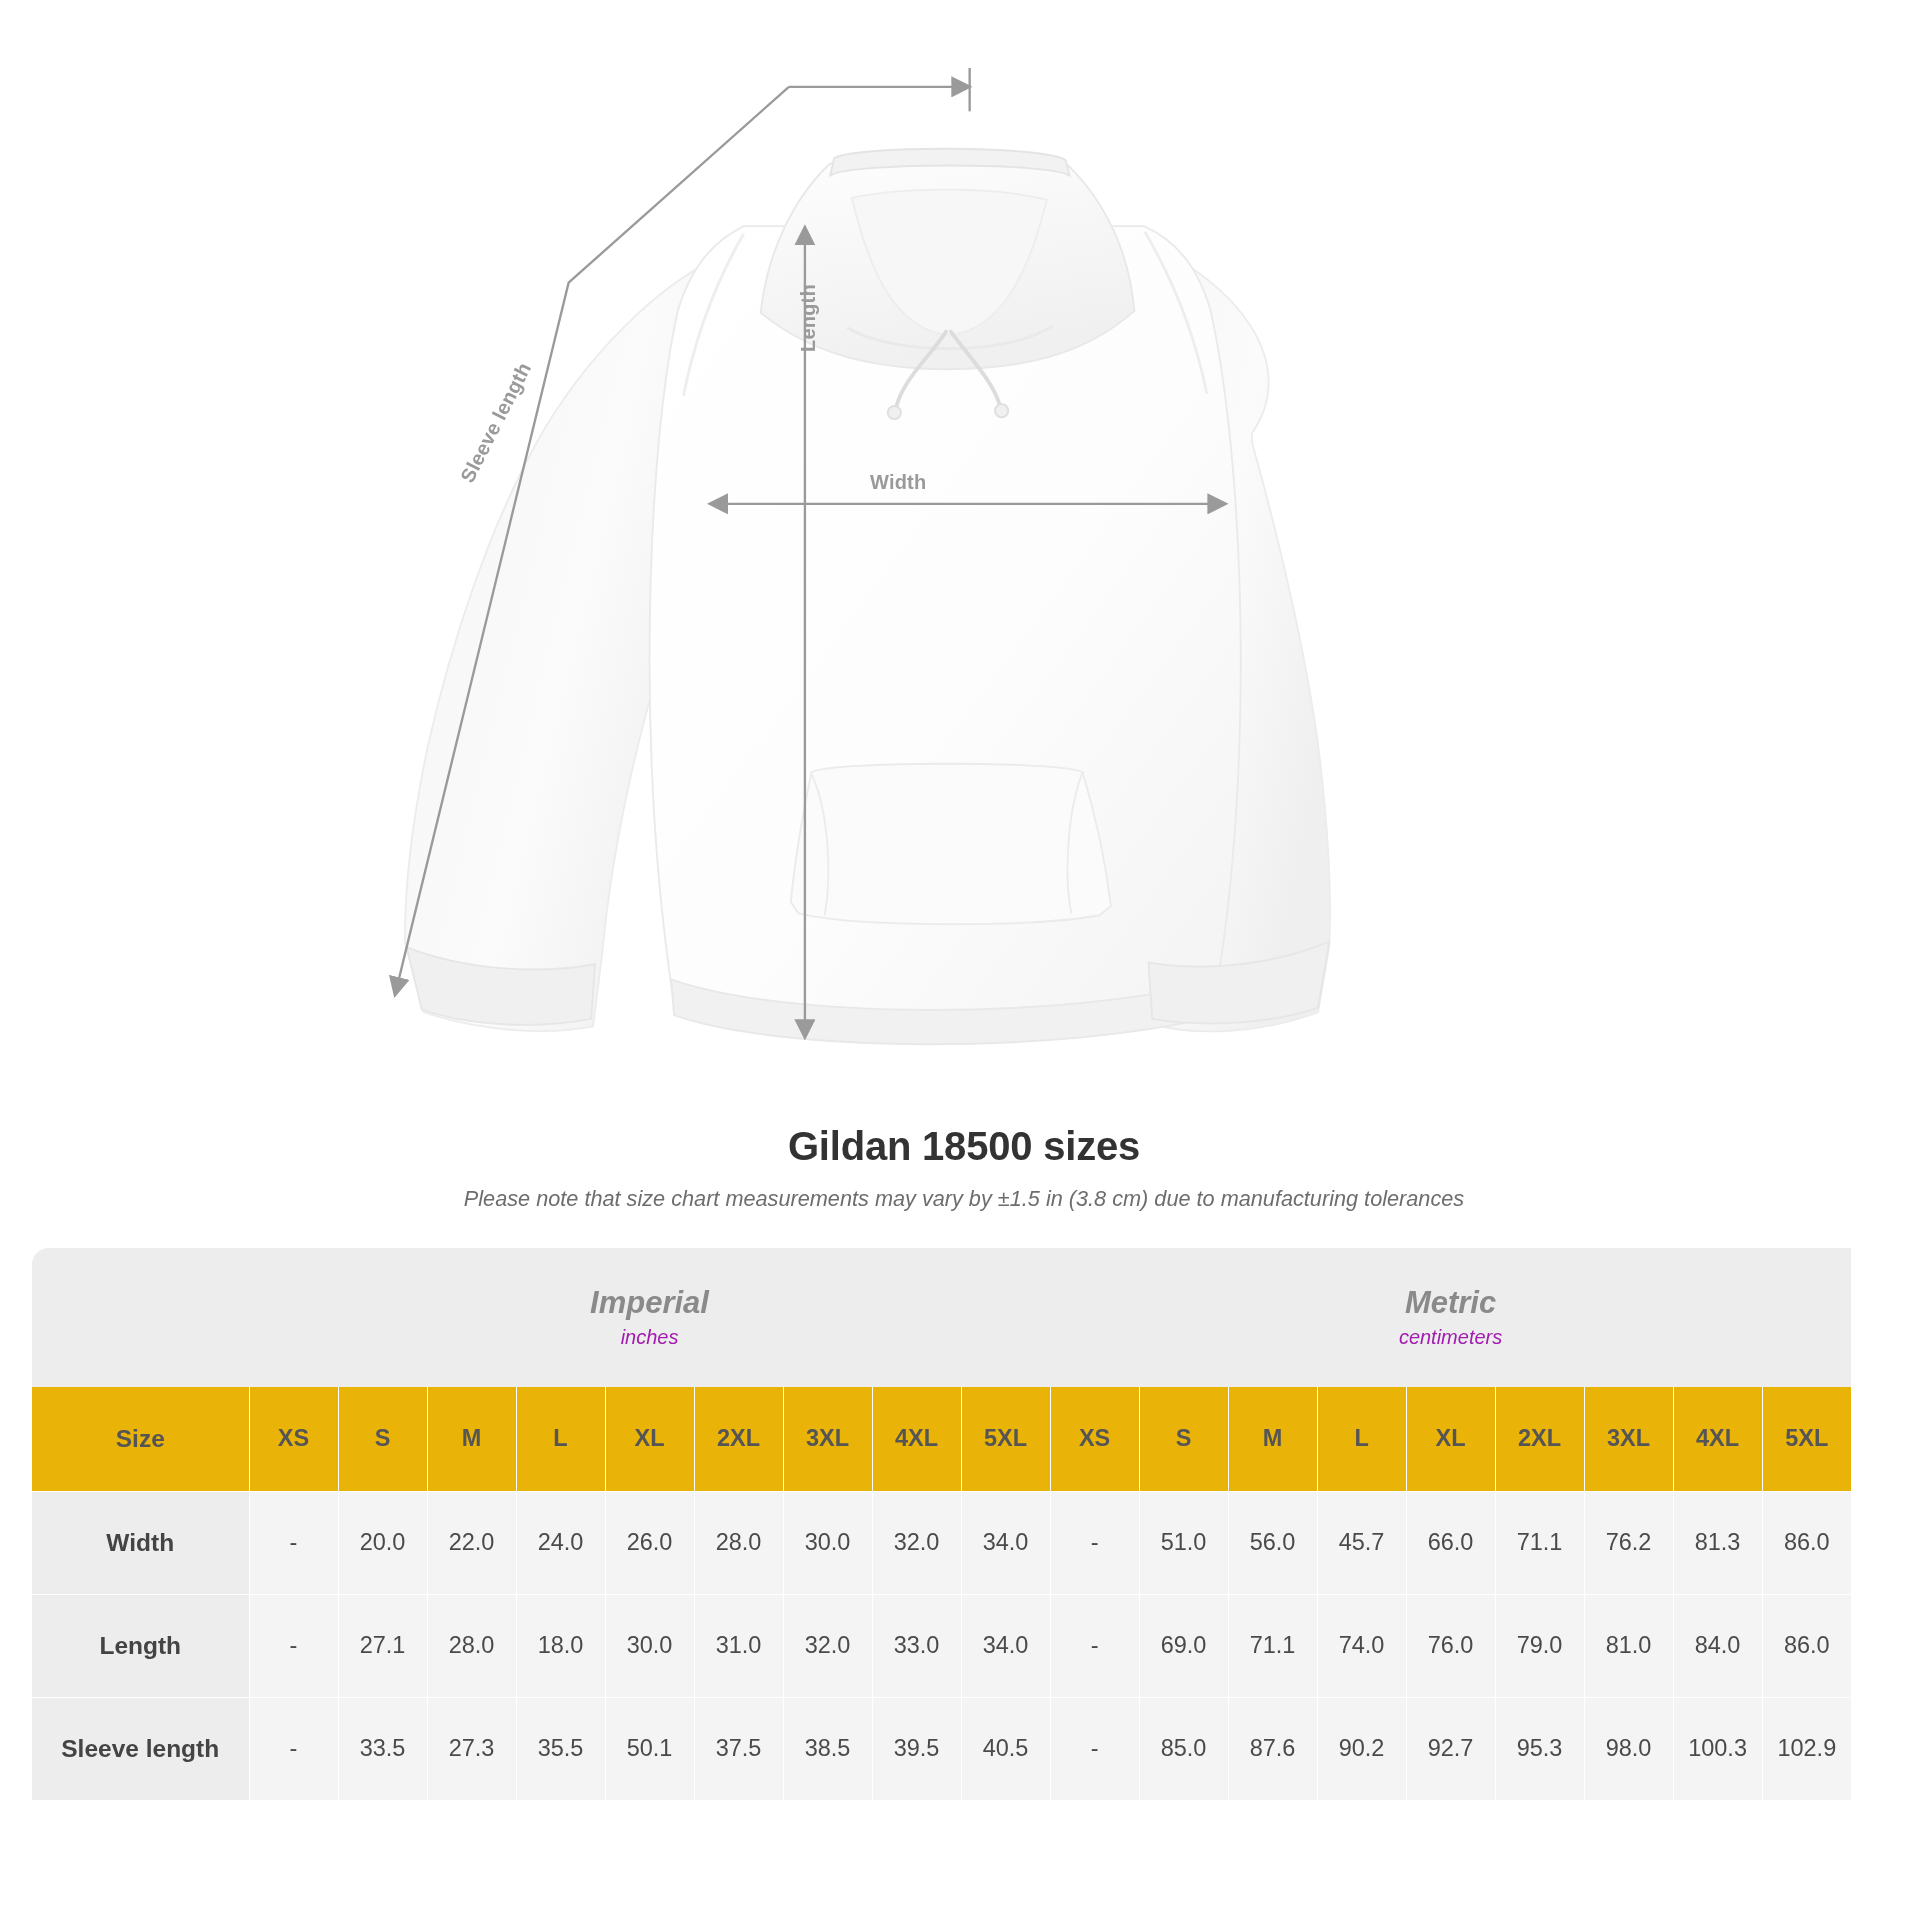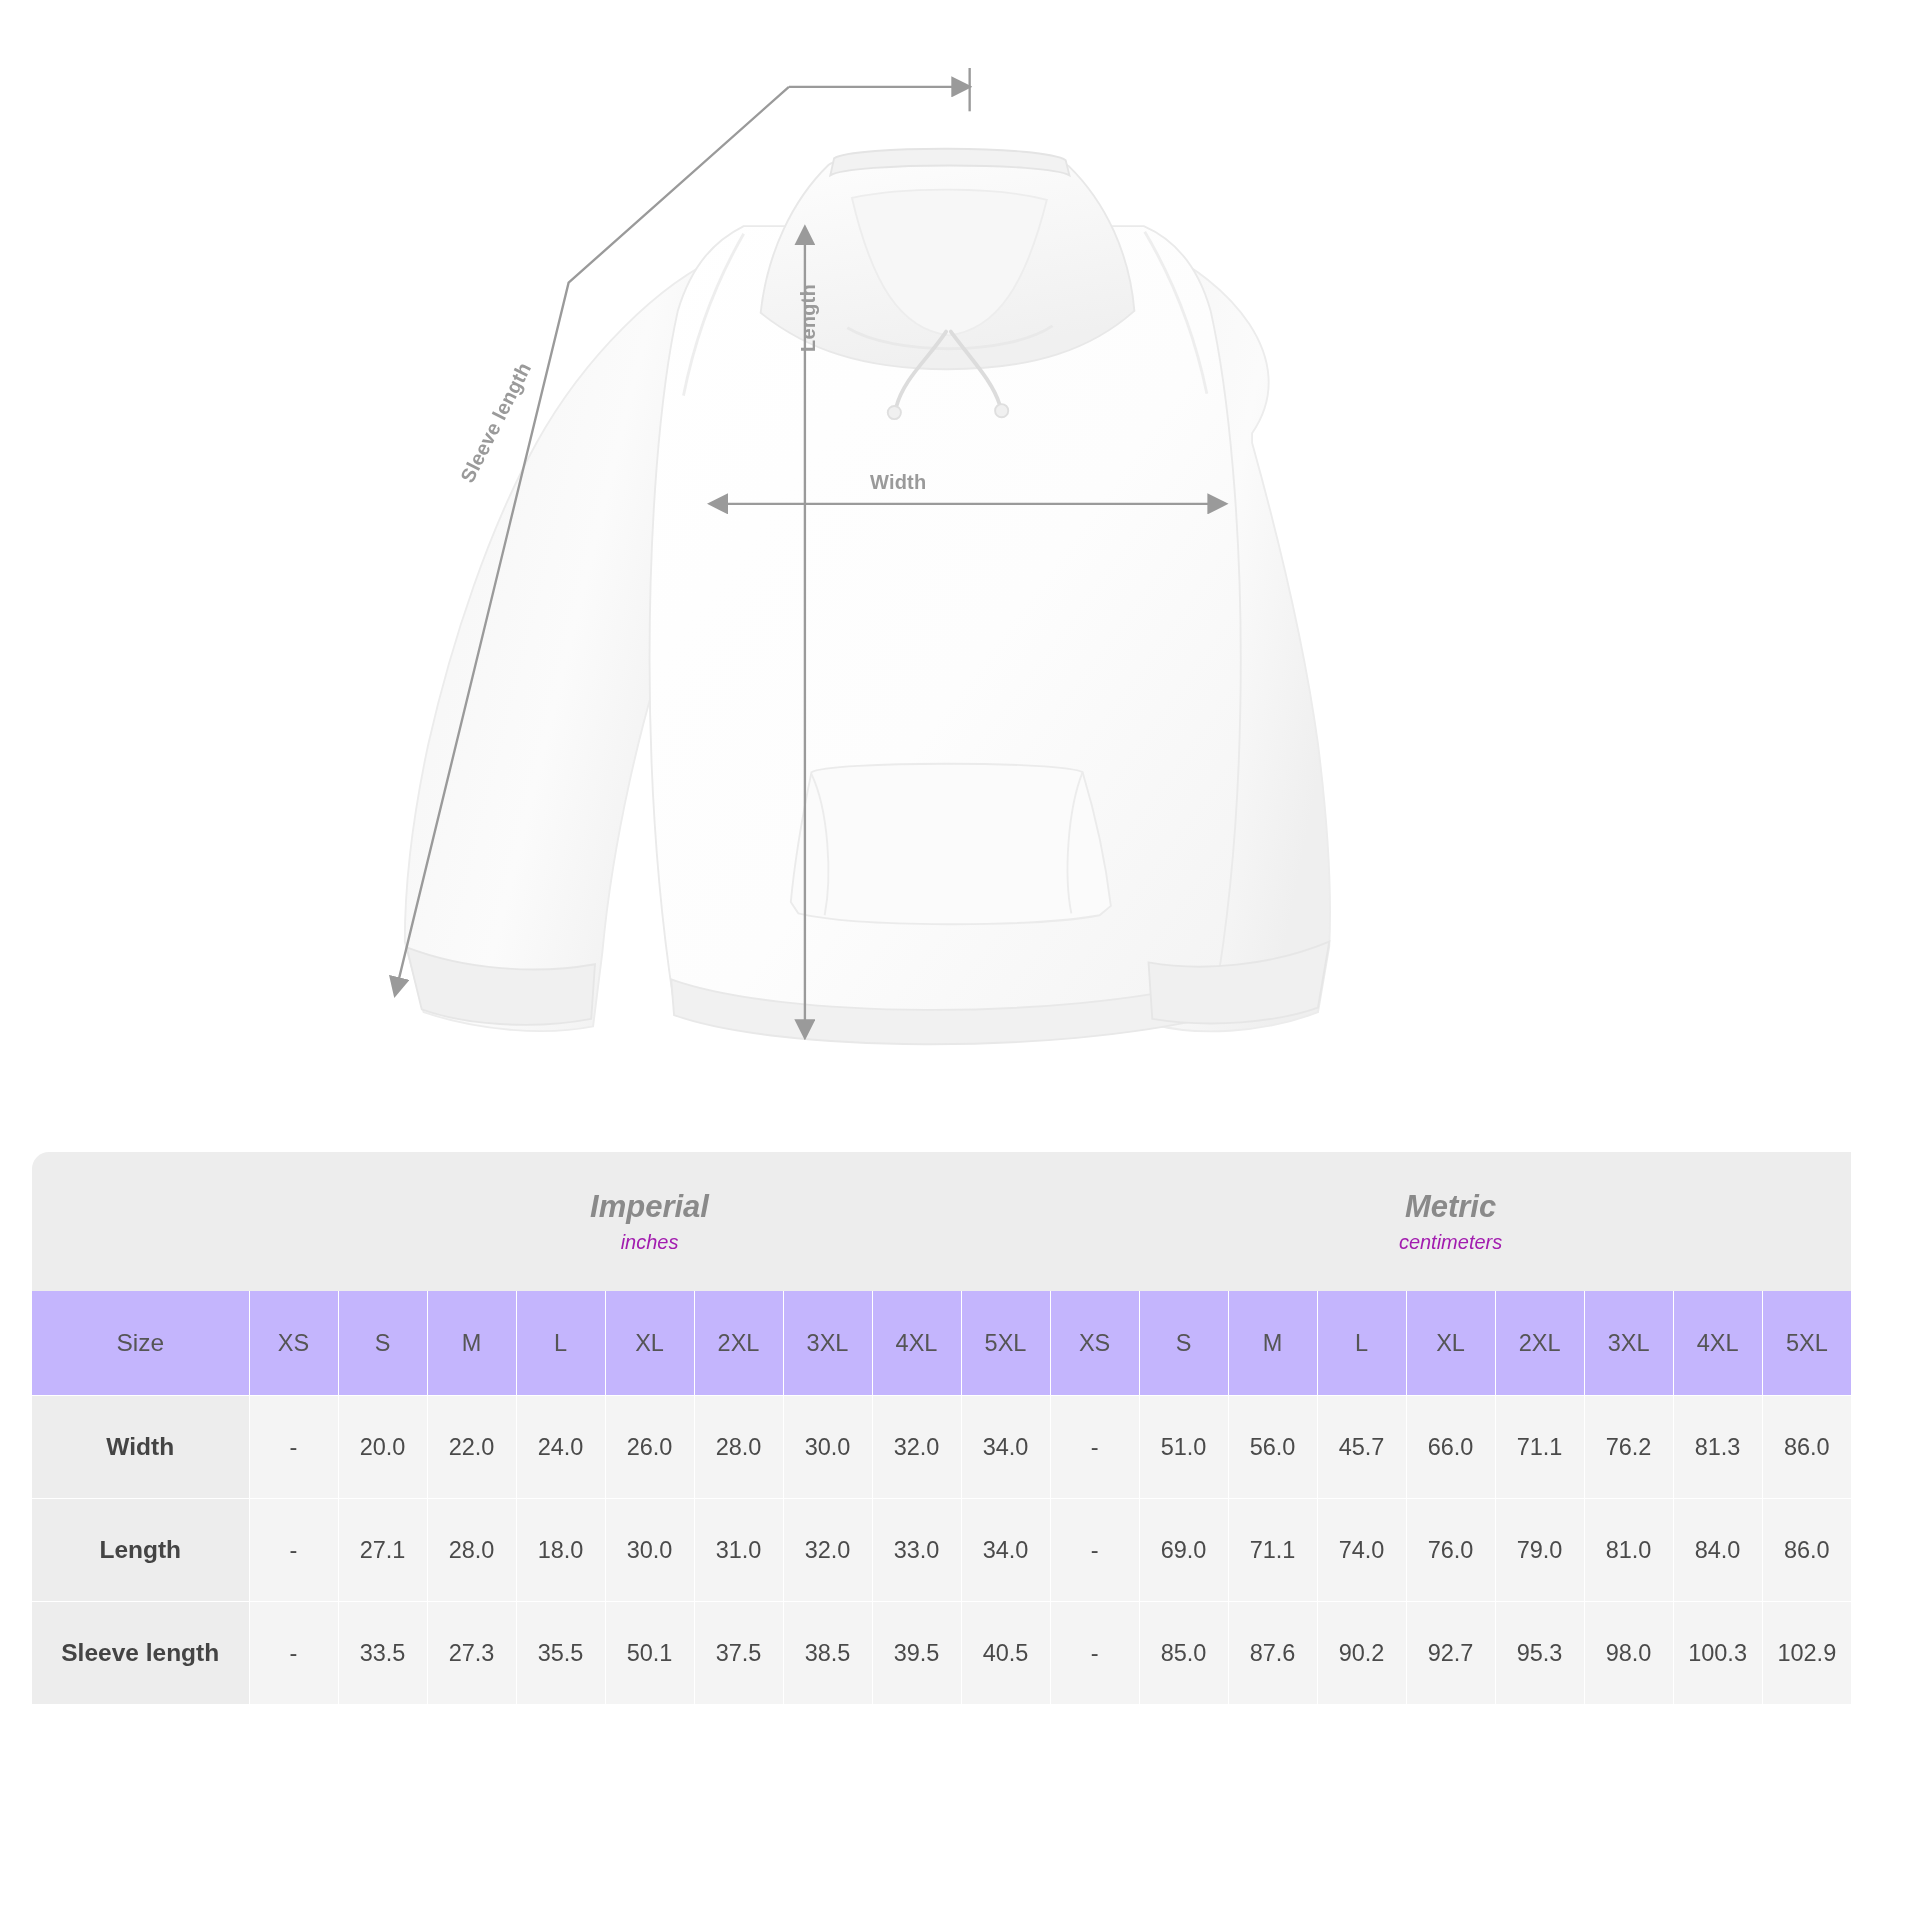--- a/index.html
+++ b/index.html
@@ -106,24 +106,24 @@
     color: #8a8a8a;
     line-height: 1.15;
   }
   .unit-sub {
     font-size: 20px;
     font-style: italic;
     color: #a21caf;
     margin-top: 5.6px;
   }
   .head-row td {
-    background: #c4b5fd;
+    background: #eab308;
     height: 104px;
     font-size: 23.5px;
-    font-weight: normal;
+    font-weight: bold;
     color: #555555;
     border-right: 1.9px solid #ffffff;
   }
   .head-row td:last-child { border-right: none; }
   .head-row td.rowlabel-head {
     font-size: 24.5px;
   }
   .data-row td {
     height: 102px;
     font-size: 23.5px;
@@ -245,20 +245,24 @@
       <path d="M1028 92 L 838 92" stroke="#9a9a9a" stroke-width="2.5" fill="none" marker-start="url(#arrowStart)"></path>
       <line x1="1030" y1="72" x2="1030" y2="118" stroke="#9a9a9a" stroke-width="2.5"></line>
       <path d="M838 92 L 604 300 L 420 1055" stroke="#9a9a9a" stroke-width="2.5" fill="none" marker-end="url(#arrow)"></path>
     </svg>
 
     <div class="dim-label width-lbl">Width</div>
     <div class="dim-label length-lbl">Length</div>
     <div class="dim-label sleeve-lbl">Sleeve length</div>
   </div>
 
+  <div class="title-block">
+    <h1 class="chart-title">Gildan 18500 sizes</h1>
+    <p class="chart-note">Please note that size chart measurements may vary by ±1.5 in (3.8 cm) due to manufacturing tolerances</p>
+  </div>
 
   <div class="table-wrap">
     <table class="size-table">
       <colgroup>
         <col class="col-label">
         <col class="col-cell">
           <col class="col-cell">
           <col class="col-cell">
           <col class="col-cell">
           <col class="col-cell">

